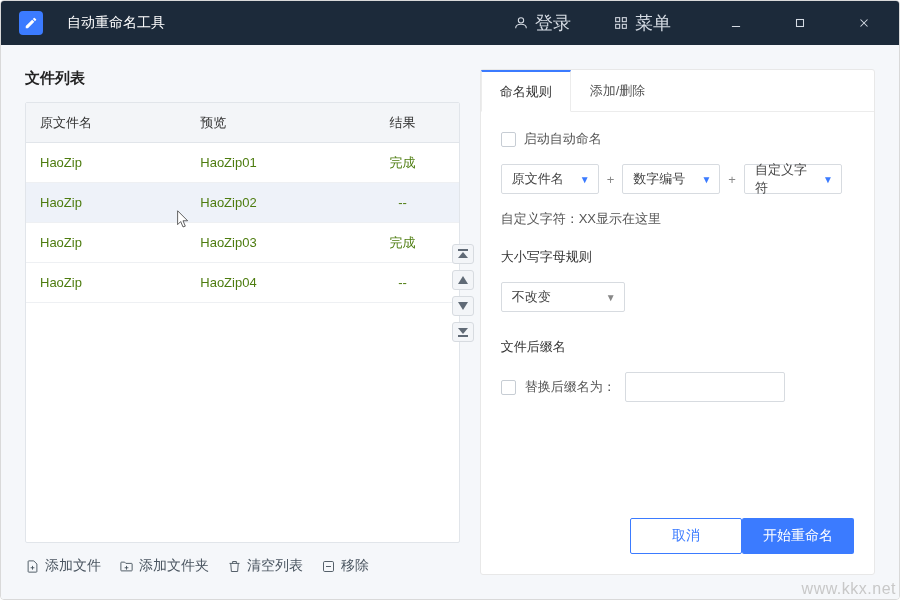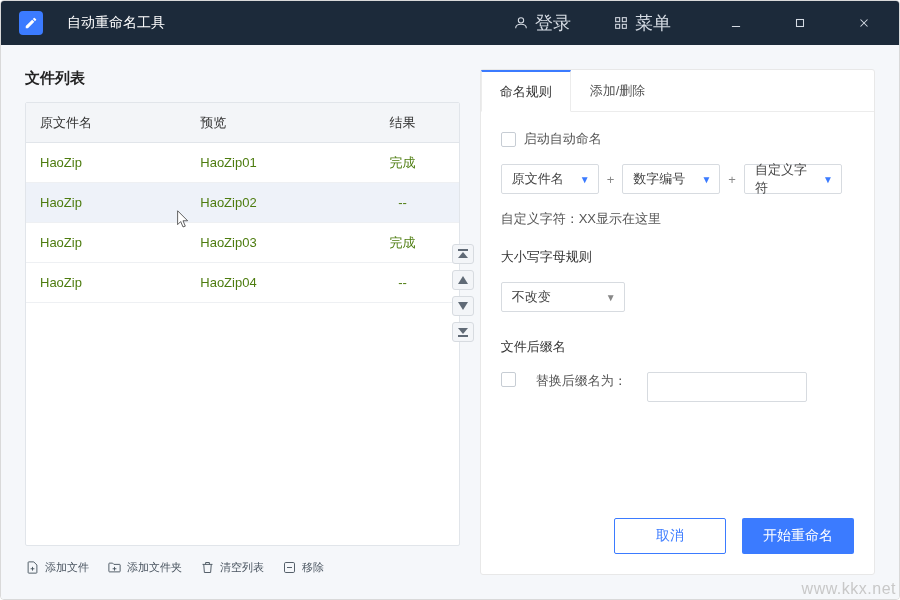--- a/index.html
+++ b/index.html
@@ -140,21 +140,21 @@
     border-radius: 3px;
     display: inline-flex; align-items: center; justify-content: center;
     cursor: pointer;
   }
   .side-btn svg { width: 10px; height: 10px; fill: #606a76; }
   
   .file-toolbar {
     display: flex; gap: 18px;
     margin-top: 14px;
     color: #4a5560;
-    font-size: 11px;
+    font-size: 14px;
   }
   .ftool {
     display: inline-flex; align-items: center; gap: 5px;
     cursor: pointer;
   }
   .ftool svg { width: 15px; height: 15px; stroke: #4a5560; stroke-width: 1.5; fill: none; }
   
   .tabs {
     display: flex;
     border-bottom: 1px solid #ececec;
@@ -206,29 +206,29 @@
     cursor: pointer;
     font-size: 13px;
     color: #444;
   }
   .select .caret { color: #3b7bff; font-size: 10px; }
   .sel-w1 { width: 98px; }
   .sel-w2 { width: 124px; }
   .plus-sep { color: #888; }
   .label-line { color: #555; }
   .field-label { font-size: 13px; color: #333; margin-top: 4px; }
-  .ext-row { display: flex; gap: 20px; }
+  .ext-row { display: flex; align-items: center; gap: 9px; }
   .text-input {
     height: 30px; width: 160px;
     border: 1px solid #d7dbe0; border-radius: 2px;
     background: #fff;
     padding: 0 8px; font-size: 13px;
   }
   .right-footer {
-    display: flex; gap: 16px; justify-content: flex-end;
+    display: flex; justify-content: flex-end;
     padding: 16px 20px 20px;
   }
   .btn {
     height: 36px; min-width: 112px;
     border-radius: 2px;
     display: inline-flex; align-items: center; justify-content: center;
     font-size: 14px; cursor: pointer;
     border: 1px solid transparent;
   }
   .btn-secondary {

